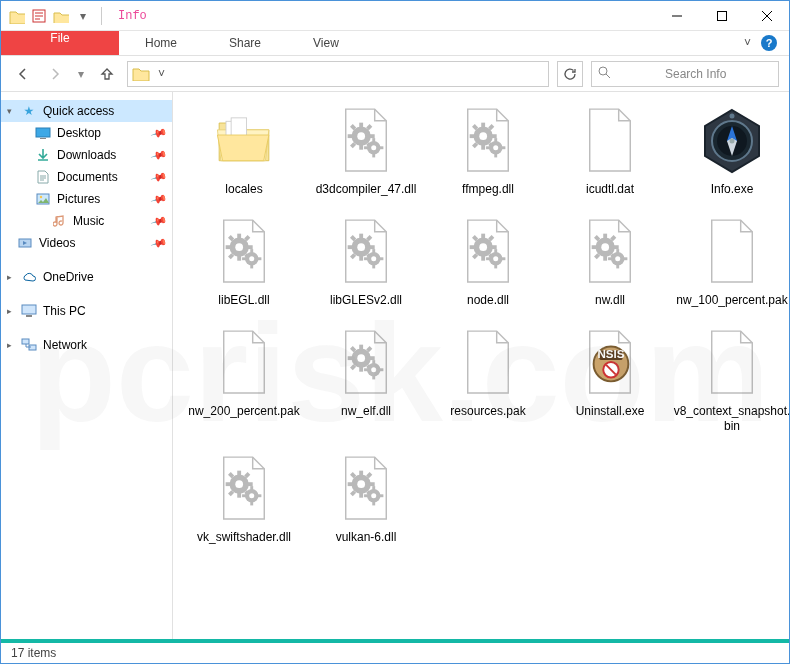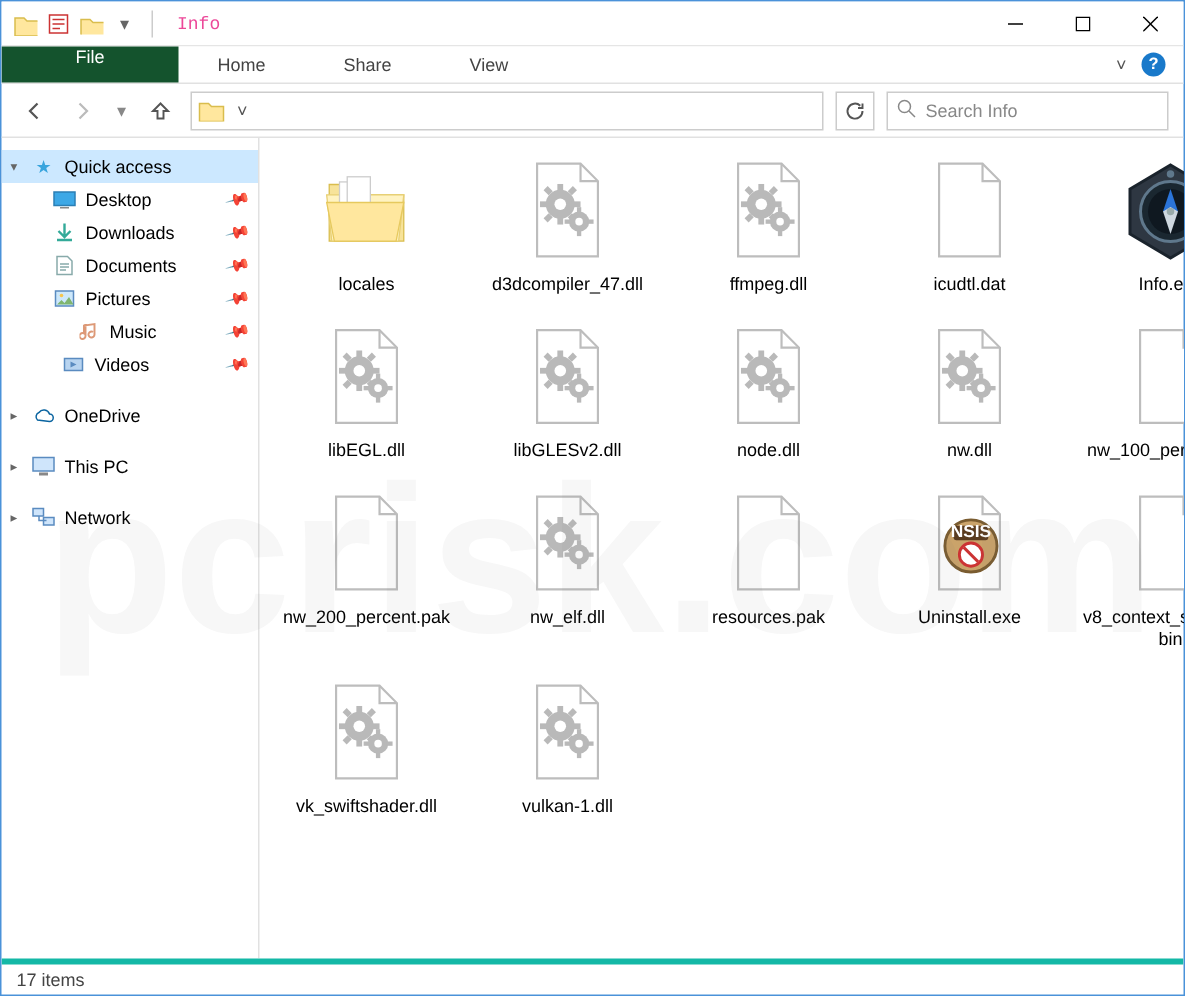--- a/index.html
+++ b/index.html
@@ -8,48 +8,48 @@
 .titlebar { height: 30px; display: flex; align-items: center; background: #fff; border-bottom: 1px solid #e5e5e5; }
 .titlebar-icons { display: flex; align-items: center; gap: 6px; padding: 0 8px; }
 .qat-icon { width: 16px; height: 16px; display: flex; align-items: center; justify-content: center; }
 .titlebar-sep { width: 1px; height: 18px; background: #ccc; margin: 0 4px; }
 .titlebar-title { flex: 1; padding-left: 4px; color: #ec4899; font-family: Liberation Mono, monospace; }
 .win-controls { display: flex; }
 .win-btn { width: 45px; height: 29px; display: flex; align-items: center; justify-content: center; color: #000; }
 
 .ribbon { height: 25px; display: flex; align-items: stretch; border-bottom: 1px solid #e1e1e1; background: #fff; }
 .ribbon-tab { padding: 0 26px; display: flex; align-items: center; color: #444; cursor: default; }
-.ribbon-tab.file { background: #14532d; color: #fff; padding: 0 18px; }
+.ribbon-tab.file { background: #ef4444; color: #fff; padding: 0 18px; }
 .ribbon-spacer { flex: 1; }
 .ribbon-right { display: flex; align-items: center; gap: 10px; padding-right: 12px; }
 .help-badge { width: 16px; height: 16px; border-radius: 50%; background: #1979ca; color: #fff; display: flex; align-items: center; justify-content: center; font-size: 11px; font-weight: bold; }
 
 .navbar { height: 36px; display: flex; align-items: center; gap: 8px; padding: 4px 10px; border-bottom: 1px solid #e1e1e1; }
 .nav-arrow { width: 24px; height: 24px; display: flex; align-items: center; justify-content: center; color: #888; }
 .nav-arrow.active { color: #555; }
 .addr-box { flex: 1; height: 26px; border: 1px solid #ccc; display: flex; align-items: center; padding: 0 4px; background: #fff; }
 .addr-icon { width: 18px; height: 18px; margin-right: 4px; }
 .addr-text { flex: 1; font-size: 12px; color: #000; }
 .addr-drop { color: #555; padding: 0 4px; }
 .refresh-btn { width: 26px; height: 26px; border: 1px solid #ccc; display: flex; align-items: center; justify-content: center; color: #555; }
-.search-box { width: 188px; height: 26px; border: 1px solid #ccc; display: flex; align-items: center; padding: 0 6px; color: #888; }
+.search-box { width: 188px; height: 26px; border: 1px solid #ccc; display: flex; align-items: center; padding: 0 6px; color: #888; gap: 48px; }
 .search-box .si { margin-right: 6px; }
 
 .main { flex: 1; display: flex; overflow: hidden; }
 .sidebar { width: 172px; border-right: 1px solid #e1e1e1; padding: 8px 0; overflow-y: auto; }
 .sb-item { display: flex; align-items: center; height: 22px; padding: 0 6px 0 20px; gap: 6px; color: #000; position: relative;}
 .sb-item.active { background: #cce8ff; }
 .sb-item .pin { margin-left: auto; color: #777; font-size: 11px; transform: rotate(30deg);}
 .sb-item .chev { position:absolute; left:6px; color:#666; font-size:9px;}
 .sb-star { color: #38a4dd; }
 .sb-gap { height: 12px; }
 .sb-ico { width: 16px; height: 16px; display: flex; align-items: center; justify-content: center; }
 
 .content { flex: 1; overflow: auto; padding: 12px 6px; }
-.grid { display: grid; grid-template-columns: repeat(5, 118px); gap: 18px 16px; justify-content: start; padding-left: 6px;}
+.grid { display: grid; grid-template-columns: repeat(5, 118px); gap: 18px 4px; justify-content: start; padding-left: 6px;}
 .file { width: 118px; display: flex; flex-direction: column; align-items: center; text-align: center; }
 .thumb { width: 80px; height: 74px; display: flex; align-items: center; justify-content: center; margin-bottom: 4px; }
 .fname { font-size: 12px; color: #000; word-break: break-word; line-height: 1.25; max-width: 118px;}
 
 .statusbar { height: 24px; border-top: 4px solid #14b8a6; display: flex; align-items: center; padding: 0 10px; color: #444; }
 
 
 .page-svg { width: 56px; height: 70px; }
 .folder-svg { width: 70px; height: 60px; }
 
@@ -267,21 +267,21 @@
         </div>
         <div class="sb-item" style="padding-left: 34px; margin-left: 16px;">
           <span class="sb-ico">
             <svg width="12" height="14" viewBox="0 0 12 14">
               <path d="M4 2v8a2 2 0 1 1-1-1.7V3l7-1v7a2 2 0 1 1-1-1.7" fill="none" stroke="#d97" stroke-width="1.3"></path>
             </svg>
           </span>
           <span>Music</span>
           <span class="pin">📌</span>
         </div>
-        <div class="sb-item" style="padding-left: 40px;">
+        <div class="sb-item" style="padding-left: 16px;">
           <span class="sb-ico">
             <svg width="14" height="12" viewBox="0 0 14 12">
               <rect x="1" y="2" width="12" height="8" fill="#b8d4f0" stroke="#5a8bc0"></rect>
               <path d="M5 4v4l4-2z" fill="#5a8bc0"></path>
             </svg>
           </span>
           <span>Videos</span>
           <span class="pin">📌</span>
         </div>
       </div>
@@ -461,21 +461,21 @@
           </div>
           <div class="fname">vk_swiftshader.dll</div>
         </div>
         <div class="file">
           <div class="thumb">
             <svg class="page-svg" viewBox="0 0 58 70">
               <use href="#ic-page"></use>
               <use href="#ic-gears"></use>
             </svg>
           </div>
-          <div class="fname">vulkan-1.dll</div>
+          <div class="fname">vulkan-6.dll</div>
         </div>
       </div>
   </div>
 </div>
 
 <div class="statusbar">
   <span>17 items</span>
 </div>
 
 <div class="wm">

